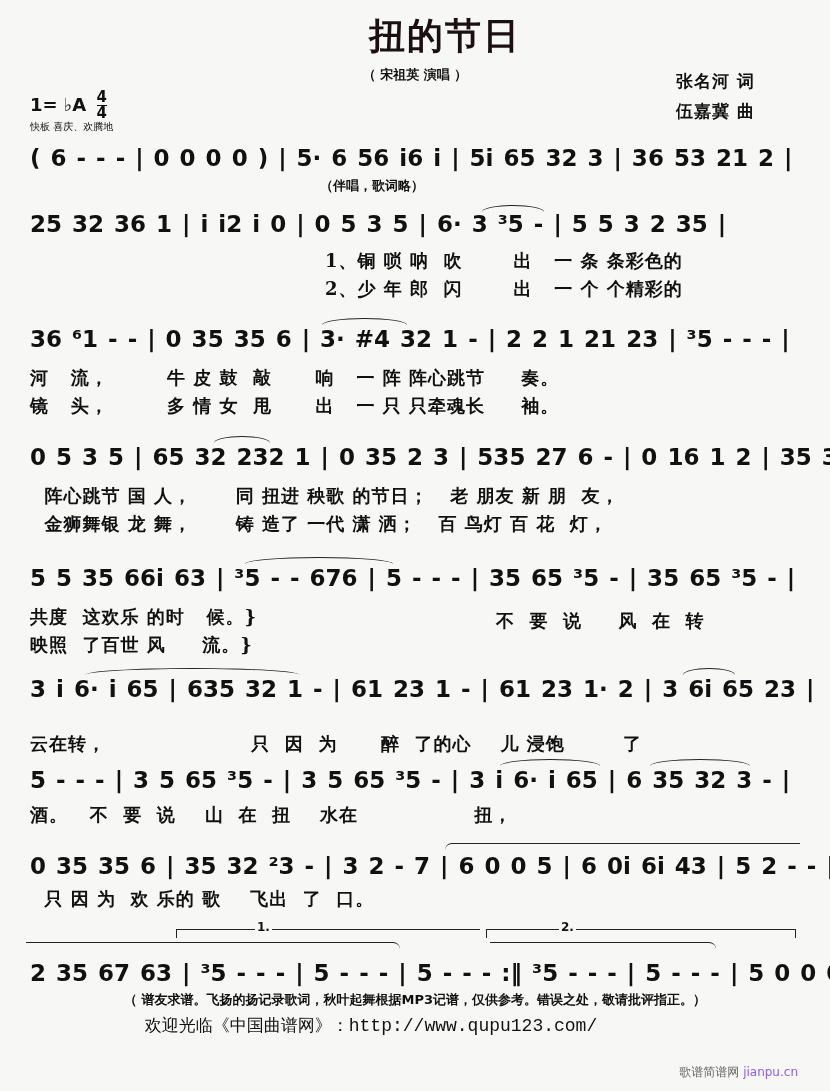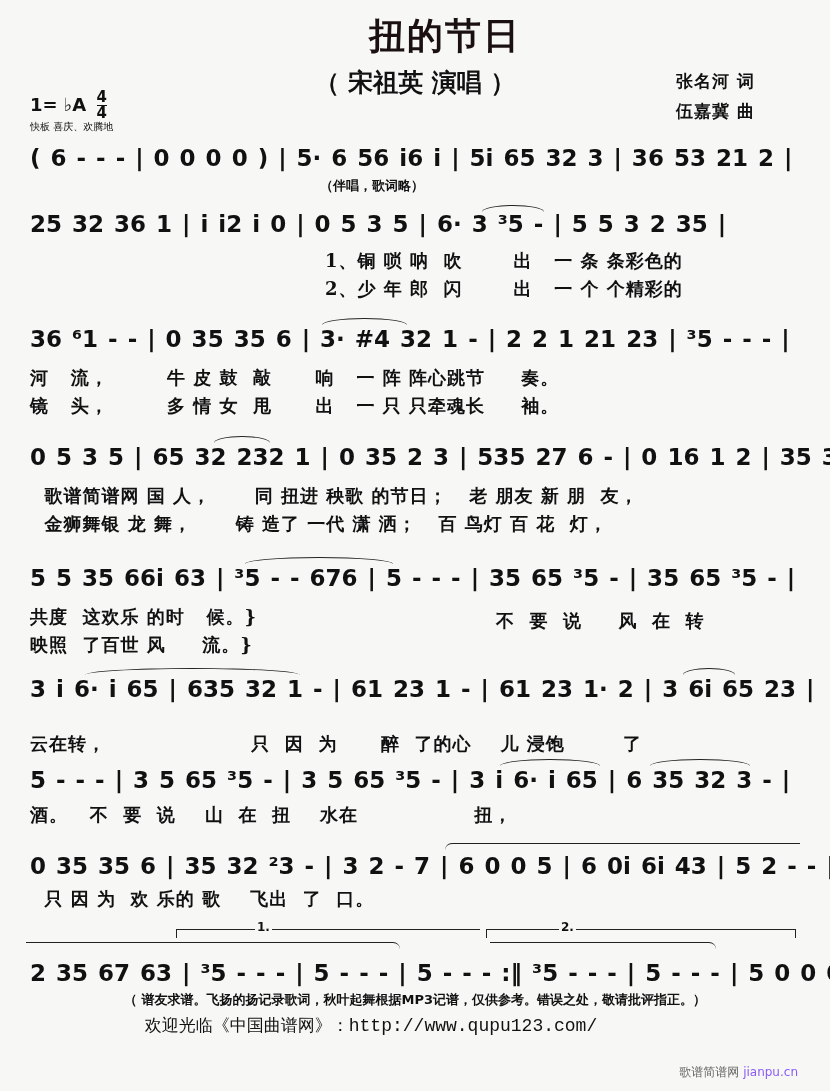--- a/index.html
+++ b/index.html
@@ -8,21 +8,21 @@
     background: #f7f7f5;
     font-family: "DejaVu Sans", sans-serif;
     color: #111;
     position: relative;
   }
   .abs { position: absolute; }
   .title {
     left: 0; width: 830px; top: 12px; text-align: center;
     font-size: 36px; font-weight: bold; color: #1a1012; letter-spacing: 2px; margin-left: 30px;
   }
-  .subtitle { left: 0; width: 830px; top: 66px; text-align: center; font-size: 25px; font-weight: bold; }
+  .subtitle { left: 0; width: 830px; top: 66px; text-align: center; font-size: 13px; font-weight: bold; }
   .credit { font-size: 17px; font-weight: bold; letter-spacing: 1px; }
   .key { left: 30px; top: 90px; font-size: 18px; font-weight: bold; }
   .key .frac { display: inline-block; vertical-align: middle; text-align: center; font-size: 15px; line-height: 15px; margin-left: 4px; }
   .key .frac span { display: block; }
   .key .frac .n { border-bottom: 1.5px solid #111; }
   .tempo { left: 30px; top: 120px; font-size: 10px; font-weight: normal; }
 
   .staff {
     position: absolute; left: 0; width: 830px;
     font-family: "DejaVu Sans", sans-serif; font-weight: bold;
@@ -76,21 +76,21 @@
 <div class="staff" style="top:326px;">
   <div class="slur" style="left:322px; top:-8px; width:85px;"></div>
   <div class="notes">36 ⁶1 - - | 0 35 35 6 | 3· #4 32 1 - | 2 2 1 21 23 | ³5 - - - |</div>
   <div class="lyric" style="left:30px; top:40px;">河   流，        牛 皮 鼓  敲      响   一 阵 阵心跳节     奏。</div>
   <div class="lyric" style="left:30px; top:68px;">镜   头，        多 情 女  甩      出   一 只 只牵魂长     袖。</div>
 </div>
 
 <div class="staff" style="top:444px;">
   <div class="slur" style="left:214px; top:-8px; width:56px;"></div>
   <div class="notes">0 5 3 5 | 65 32 232 1 | 0 35 2 3 | 535 27 6 - | 0 16 1 2 | 35 32 ²3 - |</div>
-  <div class="lyric" style="left:30px; top:40px;">  歌谱简谱网 国 人，      同 扭进 秧歌 的节日；   老 朋友 新 朋  友，</div>
+  <div class="lyric" style="left:30px; top:40px;">  阵心跳节 国 人，      同 扭进 秧歌 的节日；   老 朋友 新 朋  友，</div>
   <div class="lyric" style="left:30px; top:68px;">  金狮舞银 龙 舞，      铸 造了 一代 潇 洒；   百 鸟灯 百 花  灯，</div>
 </div>
 
 <div class="staff" style="top:565px;">
   <div class="slur" style="left:245px; top:-8px; width:148px;"></div>
   <div class="notes">5 5 35 66i 63 | ³5 - - 676 | 5 - - - | 35 65 ³5 - | 35 65 ³5 - |</div>
   <div class="lyric" style="left:30px; top:40px;">共度  这欢乐 的时   候。}</div>
   <div class="lyric" style="left:30px; top:68px;">映照  了百世 风     流。}</div>
   <div class="lyric" style="left:496px; top:44px;">不  要  说     风  在  转</div>
 </div>

